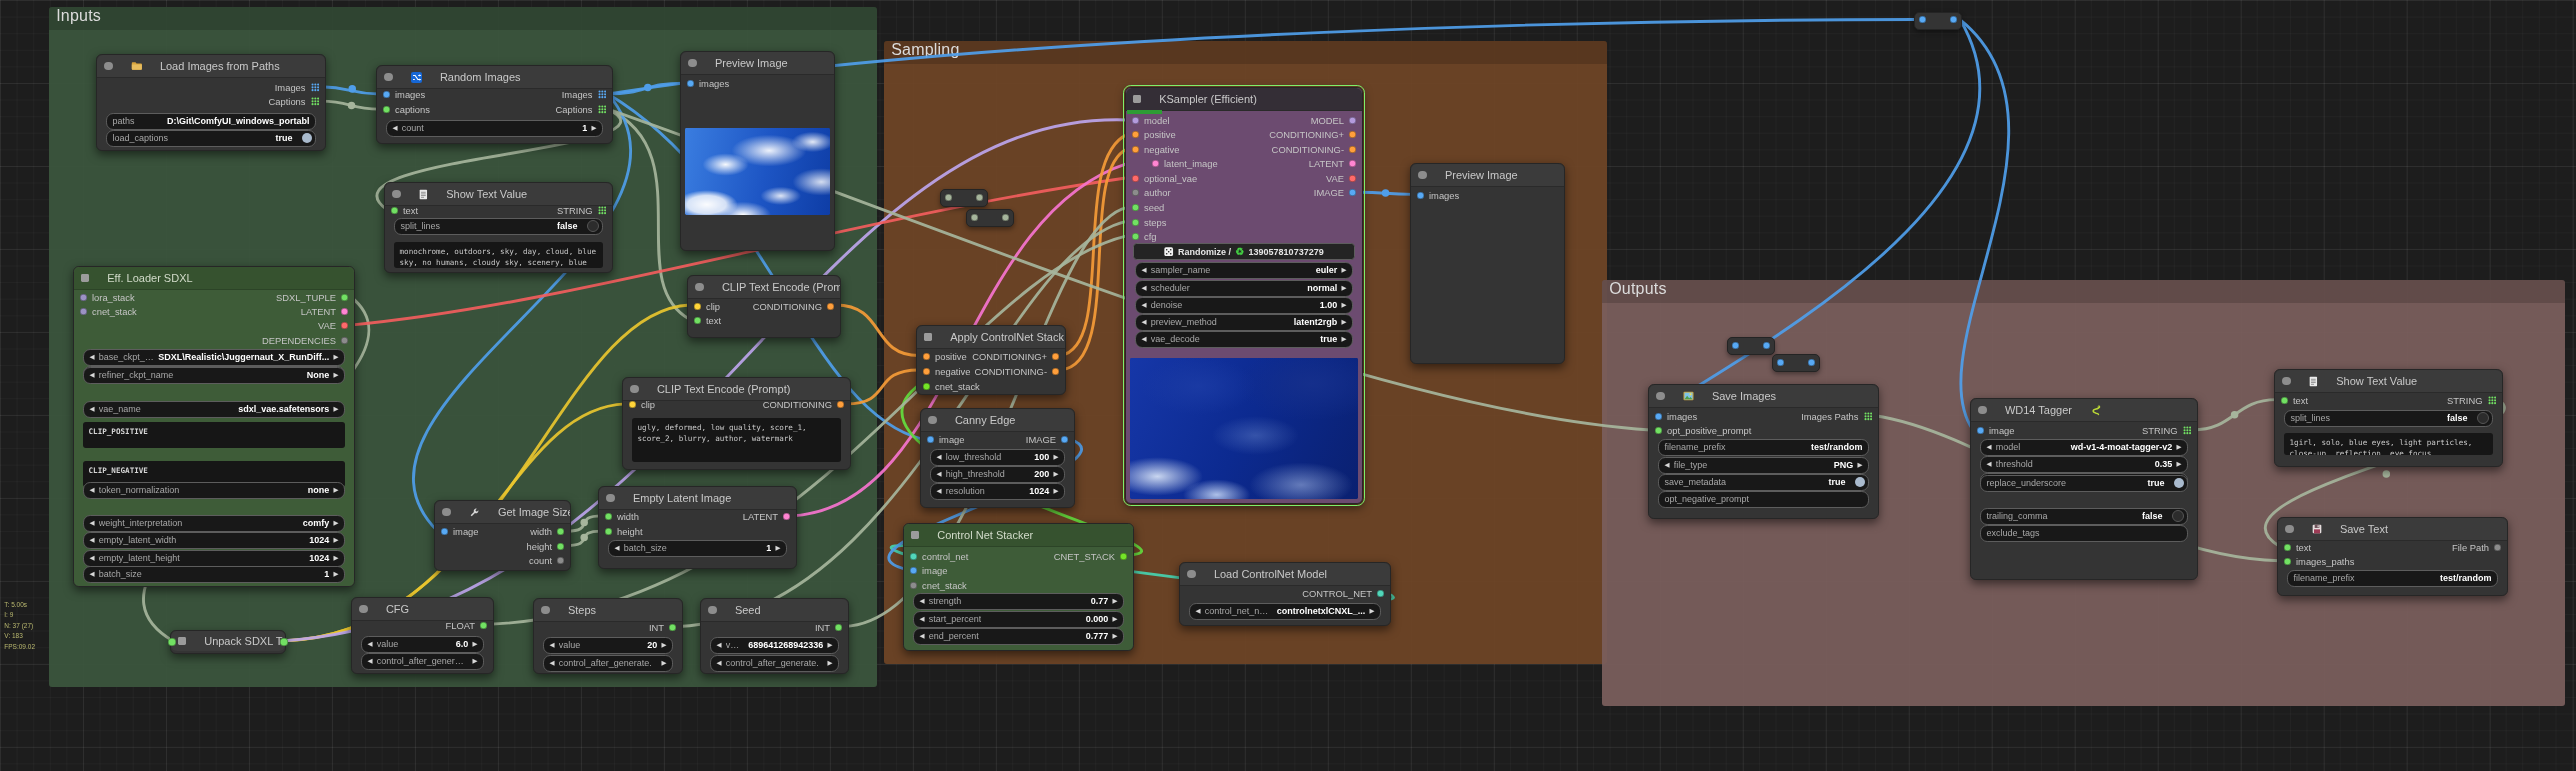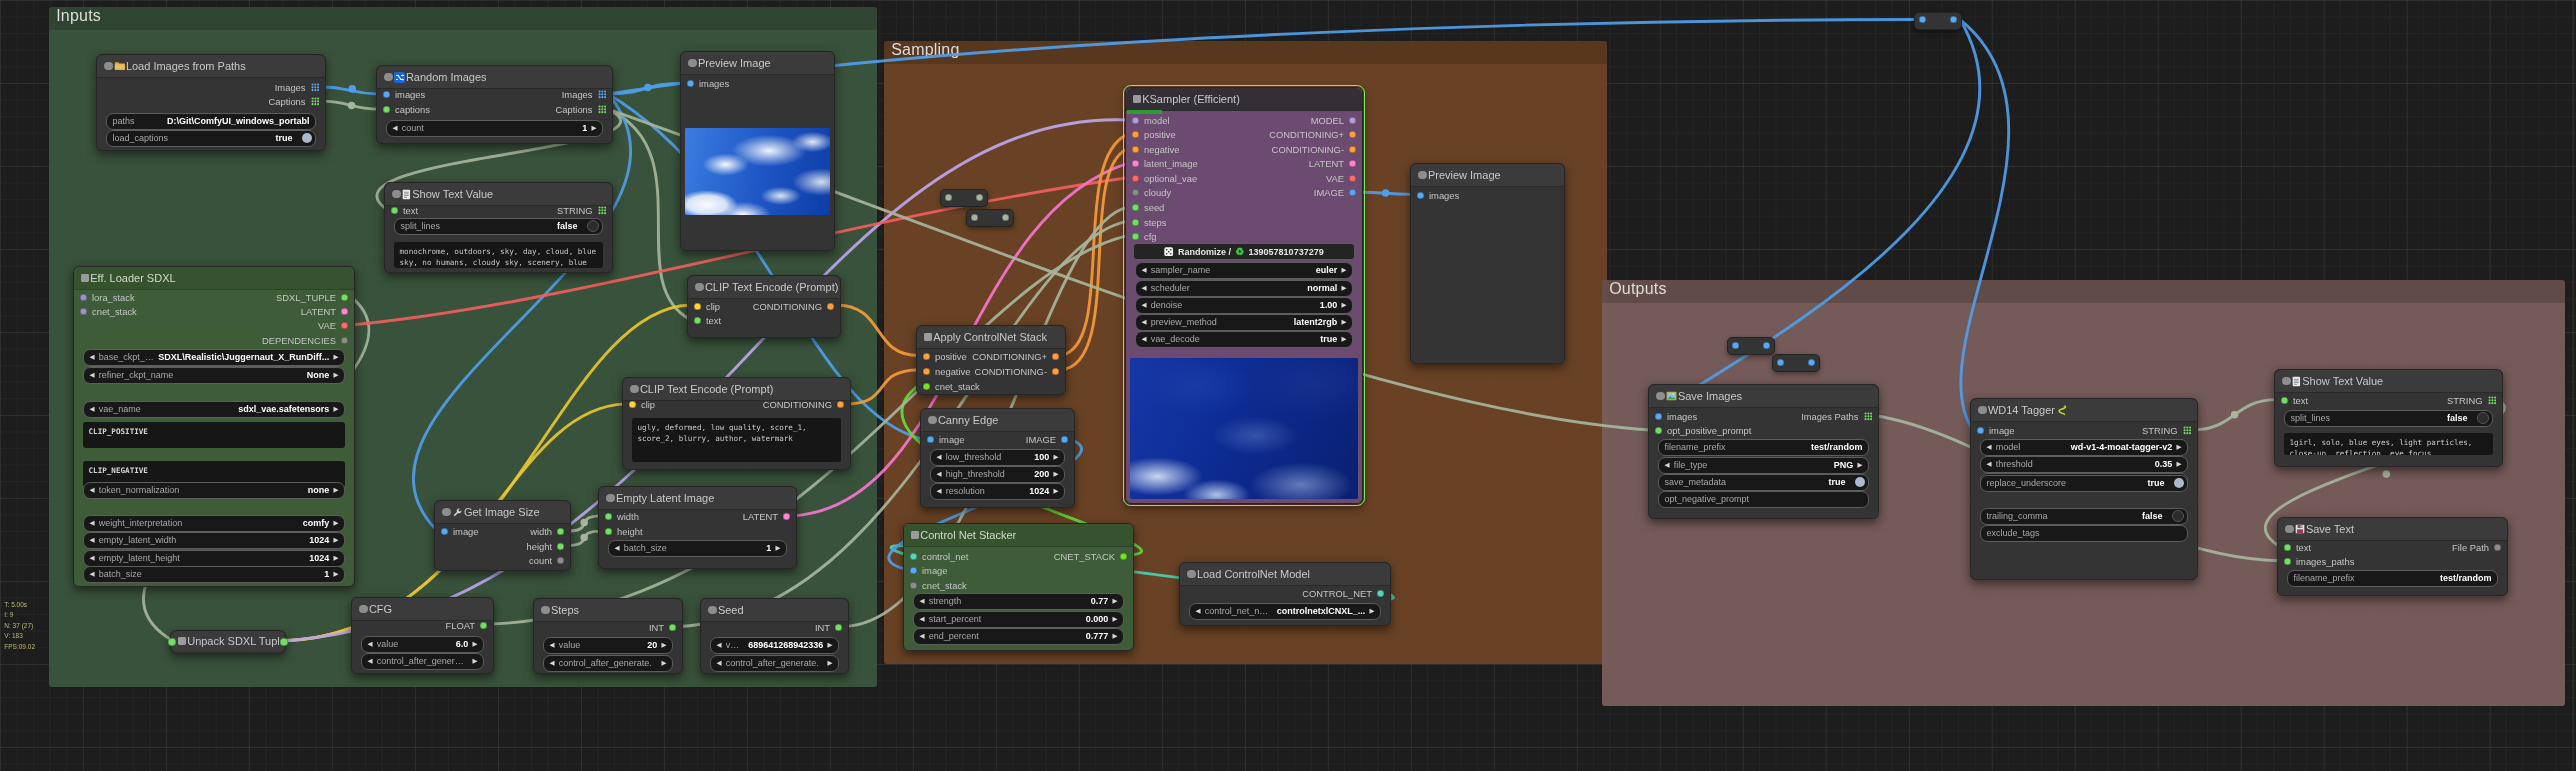--- a/index.html
+++ b/index.html
@@ -17,21 +17,21 @@
     display:flex;align-items:flex-start;padding:0 7.2px;}
   .group .gtitle{font-size:16px;color:#dcdcdc;letter-spacing:0.2px;}
   .group-inputs{left:49px;top:6.5px;width:828px;height:680px;background:rgba(59,86,61,.93);}
   .group-sampling{left:884px;top:41px;width:723px;height:623px;background:rgba(111,69,38,.93);}
   .group-outputs{left:1602px;top:280px;width:963px;height:426px;background:rgba(123,95,92,.93);}
   #wires{position:absolute;left:0;top:0;z-index:1;pointer-events:none;}
   #wires path{fill:none;stroke-width:4;stroke-linecap:round;opacity:.92;}
   .node{position:absolute;border-radius:5.8px;background:#343434;z-index:2;
     box-shadow:0 3.6px 10px rgba(0,0,0,.5);border:0.7px solid #262626;}
   .node.selected{outline:1.8px solid #7df06b;outline-offset:1.4px;}
-  .ntitle{height:22px;display:flex;align-items:center;gap:1px;padding:0 7.2px;
+  .ntitle{height:22px;display:flex;align-items:center;gap:18px;padding:0 7.2px;
     border-radius:5.8px 5.8px 0 0;background:#3b3b3b;font-size:11px;color:#c9c9c9;
     border-bottom:0.7px solid #2a2a2a;white-space:nowrap;overflow:hidden;}
   .theme-green{background:#3e5c38;}
   .theme-green .ntitle{background:#36522f;color:#d2dbca;border-bottom-color:#2c4427;}
   .theme-purple{background:#6c4b70;}
   .theme-purple .ntitle{background:#342e36;}
   .node.collapsed .ntitle{border-radius:5.8px;border-bottom:none;height:20px;}
   .tdot{width:8.7px;height:8.7px;border-radius:50%;background:#8d8d8d;flex:none;}
   .tsq{width:8px;height:8px;border-radius:1.4px;background:#9b9b9b;flex:none;}
   .ticon{display:flex;align-items:center;flex:none;}
@@ -587,31 +587,31 @@
           <div class="slabel">model</div>
         </div>
         <div class="slot in" style="top: 41px;">
           <div class="sdot" style="background: rgb(255, 159, 60);"></div>
           <div class="slabel">positive</div>
         </div>
         <div class="slot in" style="top: 56px;">
           <div class="sdot" style="background: rgb(255, 159, 60);"></div>
           <div class="slabel">negative</div>
         </div>
-        <div class="slot in" style="top: 70px;">
+        <div class="slot in" style="top: 70px; margin-left: 20px;">
           <div class="sdot" style="background: rgb(255, 133, 210);"></div>
           <div class="slabel">latent_image</div>
         </div>
         <div class="slot in" style="top: 85px;">
           <div class="sdot" style="background: rgb(255, 106, 106);"></div>
           <div class="slabel">optional_vae</div>
         </div>
         <div class="slot in" style="top: 99px;">
           <div class="sdot" style="background: rgb(140, 140, 140);"></div>
-          <div class="slabel">cloudy</div>
+          <div class="slabel">author</div>
         </div>
         <div class="slot in" style="top: 114px;">
           <div class="sdot" style="background: rgb(114, 224, 99);"></div>
           <div class="slabel">seed</div>
         </div>
         <div class="slot in" style="top: 129px;">
           <div class="sdot" style="background: rgb(114, 224, 99);"></div>
           <div class="slabel">steps</div>
         </div>
         <div class="slot in" style="top: 143px;">

